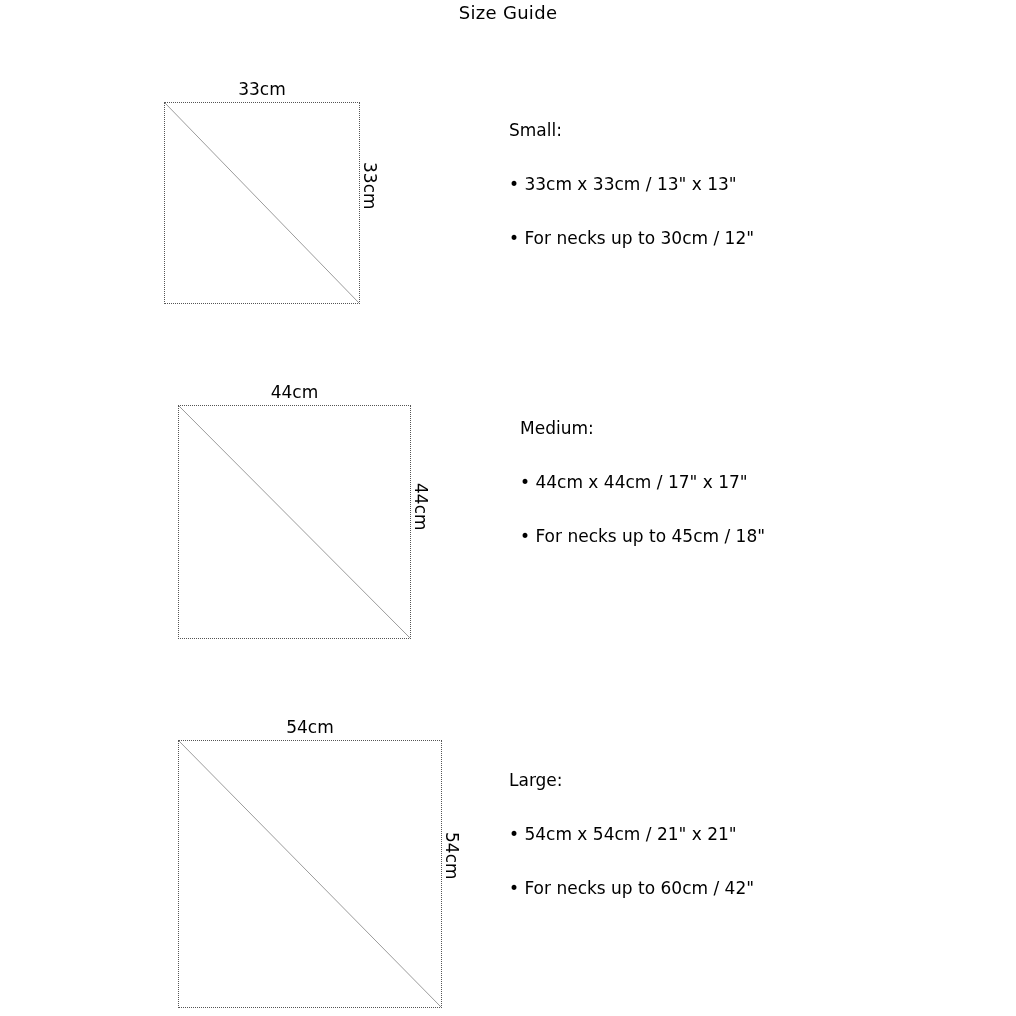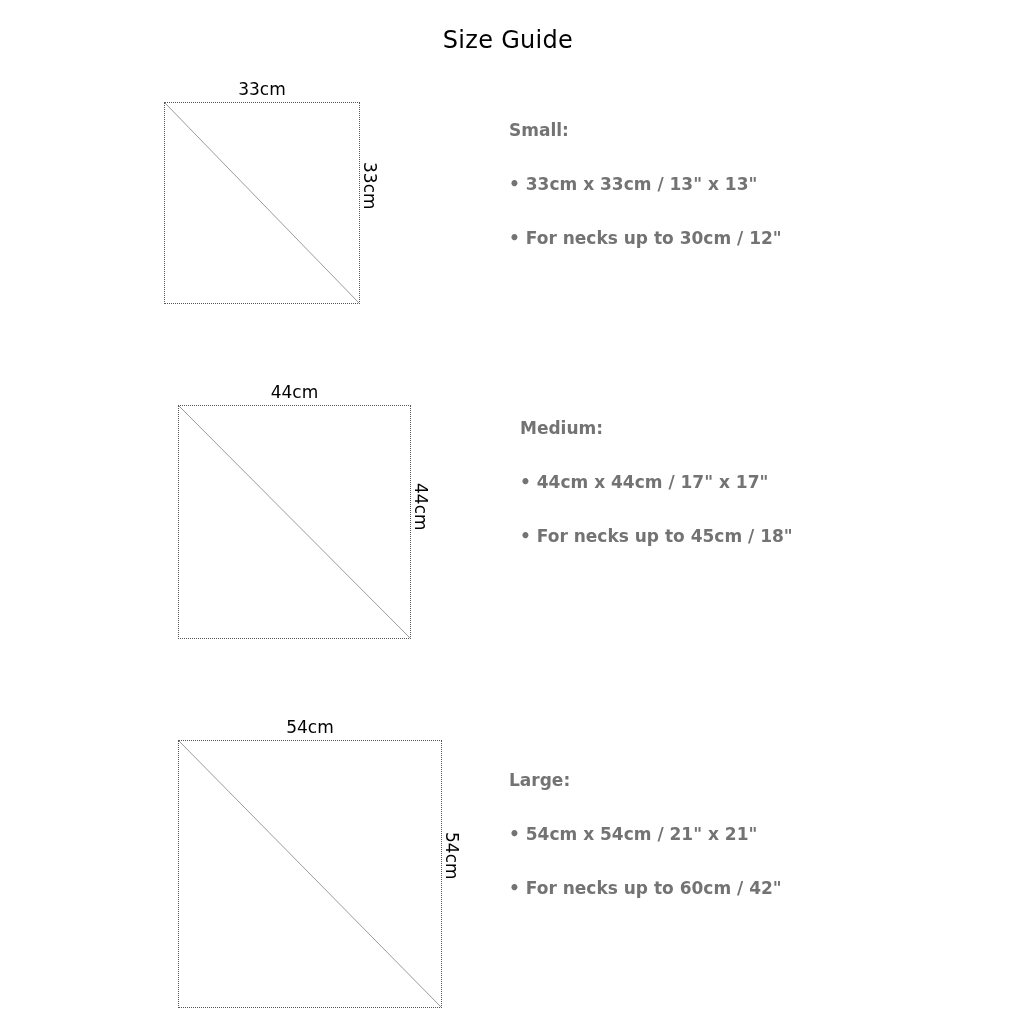--- a/index.html
+++ b/index.html
@@ -15,24 +15,23 @@
     color: #000000;
     overflow: hidden;
   }
 
   #page-title {
     position: absolute;
     top: 2px;
     left: 0;
     width: 1016px;
     text-align: center;
-    font-size: 24px;
+    font-size: 18px;
     letter-spacing: 0.3px;
     color: #000;
-    margin-top: 24px;
   }
 
   .size-section {
     position: absolute;
     left: 0;
     width: 1016px;
   }
 
   
   .diagram {
@@ -73,22 +72,21 @@
     color: #000;
     white-space: nowrap;
     writing-mode: vertical-rl;
     text-orientation: mixed;
   }
 
   
   .info {
     position: absolute;
     font-size: 17px;
-    color: #737373;
-    font-weight: bold;
+    color: #000000;
   }
   .info .heading {
     font-size: 17px;
     margin: 0 0 34px 0;
     white-space: nowrap;
   }
   .info .bullet {
     margin: 0 0 34px 0;
     white-space: nowrap;
   }

